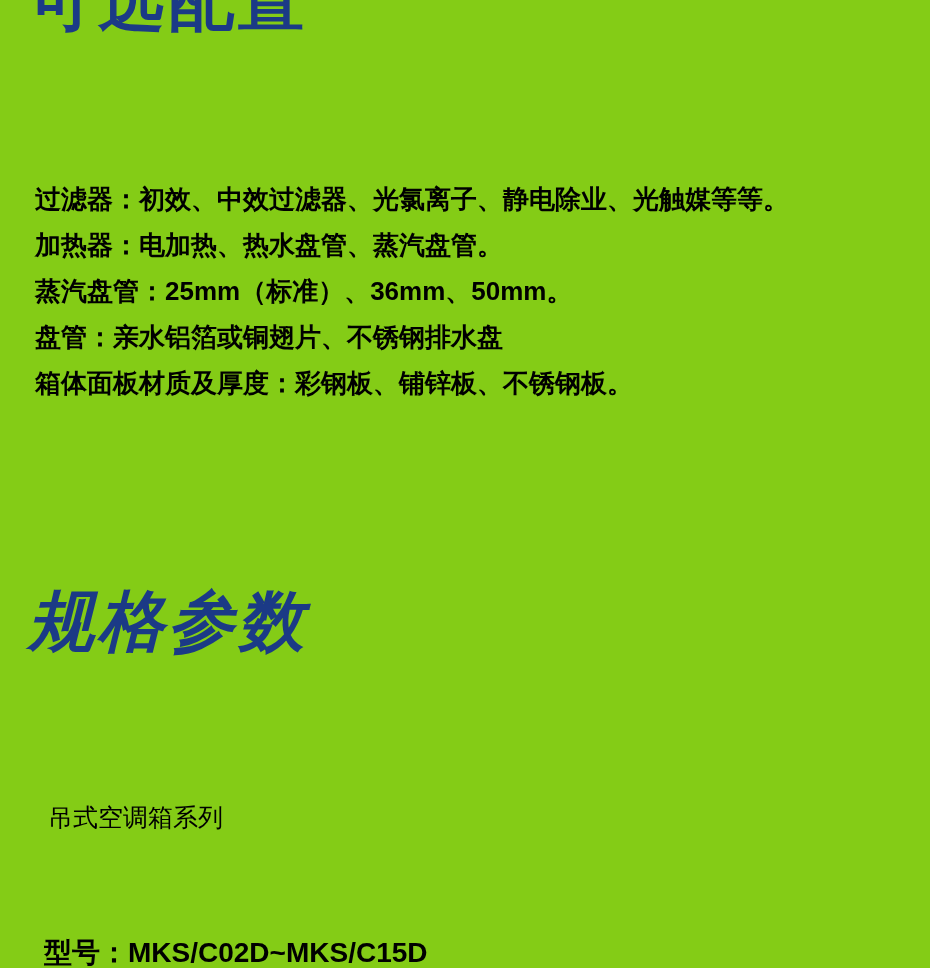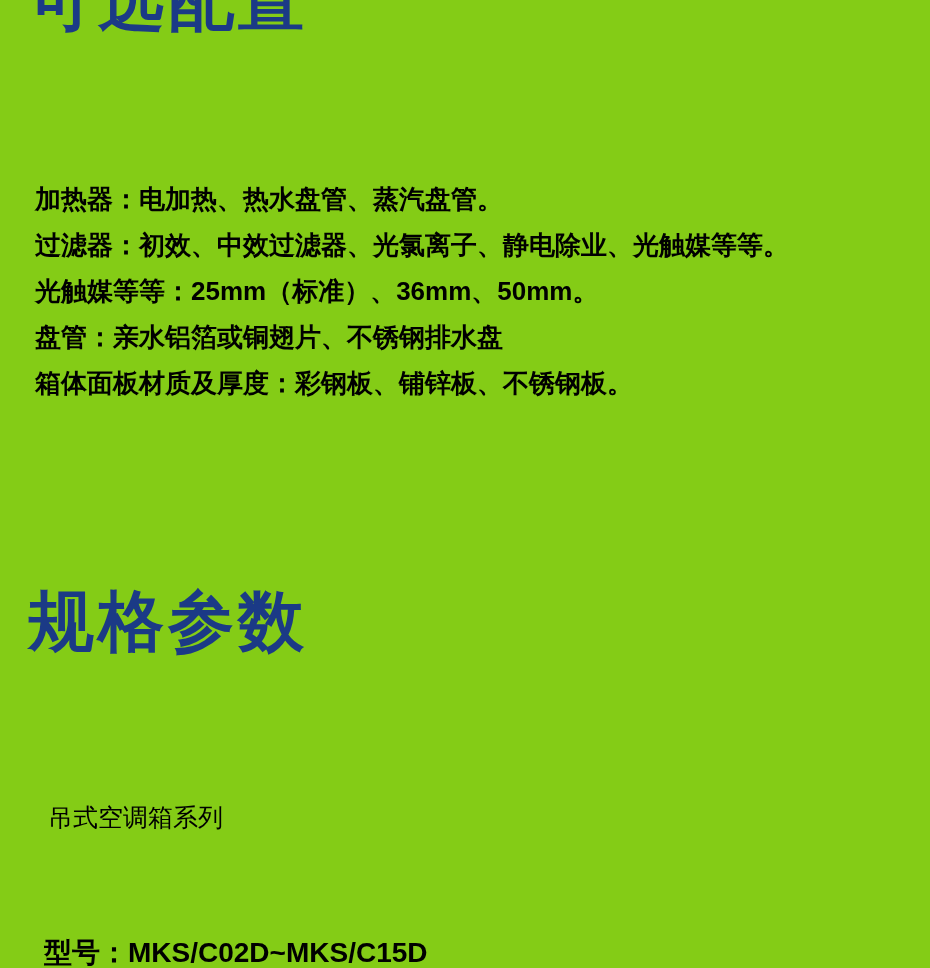--- a/index.html
+++ b/index.html
@@ -25,20 +25,21 @@
     font-weight: 700;
     letter-spacing: 4px;
     color: #1B3A86;
     white-space: nowrap;
   }
   .heading-top-cut {
     top: -33px;   
   }
   .heading-specs {
     top: 588px;
+    font-style: italic;
   }
   .spec-list {
     position: absolute;
     left: 35px;
     top: 176px;
     width: 860px;
   }
   .spec-line {
     font-size: 26px;
     line-height: 46px;
@@ -68,23 +69,23 @@
   }
 </style>
 </head>
 <body>
 
 <div class="page">
 
   <h1 class="section-heading heading-top-cut">可选配置</h1>
 
   <div class="spec-list">
+    <div class="spec-line">过滤器：初效、中效过滤器、光氯离子、静电除业、光触媒等等。</div>
     <div class="spec-line">加热器：电加热、热水盘管、蒸汽盘管。</div>
-    <div class="spec-line">过滤器：初效、中效过滤器、光氯离子、静电除业、光触媒等等。</div>
-    <div class="spec-line">光触媒等等：25mm（标准）、36mm、50mm。</div>
+    <div class="spec-line">蒸汽盘管：25mm（标准）、36mm、50mm。</div>
     <div class="spec-line">盘管：亲水铝箔或铜翅片、不锈钢排水盘</div>
     <div class="spec-line">箱体面板材质及厚度：彩钢板、铺锌板、不锈钢板。</div>
   </div>
 
   <h1 class="section-heading heading-specs">规格参数</h1>
 
   <div class="series-label">吊式空调箱系列</div>
 
   <div class="model-label">型号：MKS/C02D~MKS/C15D</div>
 

